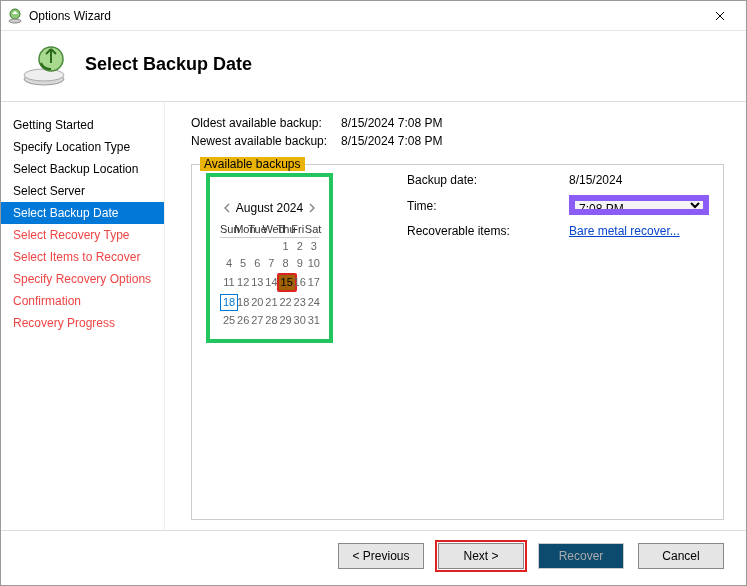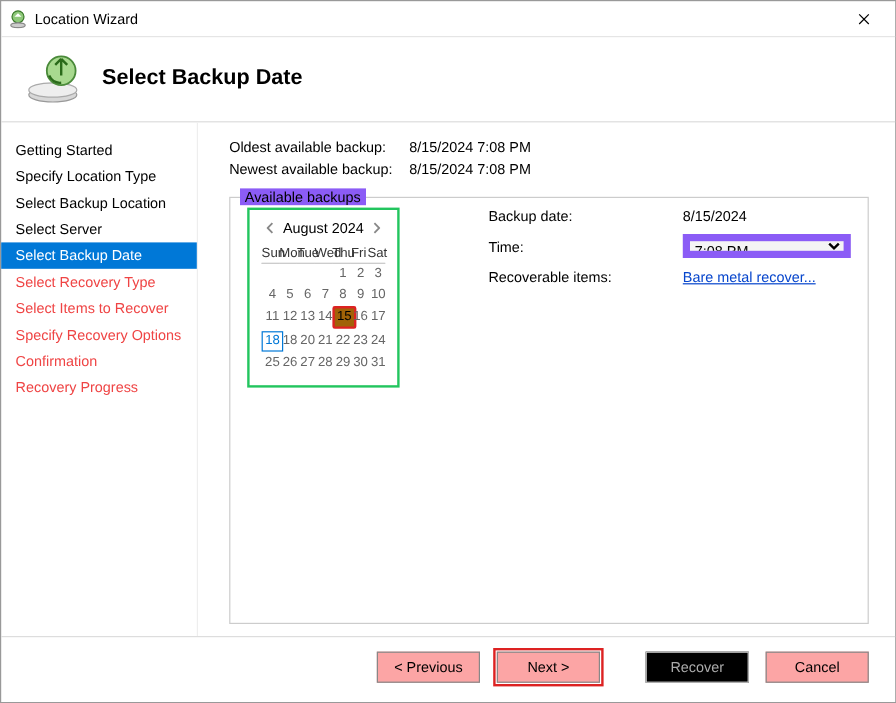--- a/index.html
+++ b/index.html
@@ -97,34 +97,34 @@
   .fieldset {
     margin-top: 12px;
     border: 1px solid #ccc;
     padding: 8px 14px 14px 14px;
     position: relative;
     flex: 1;
   }
   .fieldset .legend {
     position: absolute;
     top: -8px; left: 8px;
-    background: #8b5cf6;
+    background: #eab308;
     padding: 0 4px;
     font-size: 12px;
   }
   .fieldset .hint {
     margin: 4px 0 18px 0;
   }
   .inner {
     display: flex;
     gap: 26px;
   }
   .calendar {
-    border: 2px solid #22c55e;
-    padding: 8px 10px 10px 10px;
+    border: 4px solid #22c55e;
+    padding: 24px 10px 10px 10px;
     width: 214px;
     background: #fff;
   }
   .cal-head {
     display: flex;
     align-items: center;
     justify-content: space-between;
     margin-bottom: 6px;
   }
   .cal-nav {
@@ -204,51 +204,50 @@
     padding: 12px 22px 16px 0;
     display: flex;
     justify-content: flex-end;
     gap: 14px;
     border-top: 1px solid #ddd;
   }
   .btn {
     min-width: 86px;
     height: 26px;
     border: 1px solid #888;
-    background: #fca5a5;
+    background: #e5e5e5;
     font-size: 12px;
     display: inline-flex;
     align-items: center;
     justify-content: center;
   }
   .btn:disabled, .btn.disabled {
     color: #aaa;
     border-color: #ccc;
-    background: #000000;
-    margin-left: 24px;
+    background: #0c4a6e;
   }
   .btn.highlight {
     outline: 2px solid #d22;
     outline-offset: 1px;
   }
 </style>
 </head>
 <body>
 
 <div class="window">
 
   <div class="titlebar">
     <span class="title-icon">
       <svg viewBox="0 0 16 16" width="16" height="16">
         <circle cx="8" cy="6" r="5" fill="#8fc97a" stroke="#3a7a2a"></circle>
         <path d="M5 6 L8 3 L11 6 Z" fill="#fff"></path>
         <ellipse cx="8" cy="13" rx="6" ry="2" fill="#ccc" stroke="#888"></ellipse>
       </svg>
     </span>
-    <span class="title-text">Location Wizard</span>
+    <span class="title-text">Options Wizard</span>
     <span class="close">
       <svg viewBox="0 0 10 10" width="10" height="10">
         <path d="M1 1 L9 9 M9 1 L1 9" stroke="#000" stroke-width="1"></path>
       </svg>
     </span>
   </div>
 
   <div class="header">
     <span class="header-icon">
       <svg viewBox="0 0 46 46" width="46" height="46">

